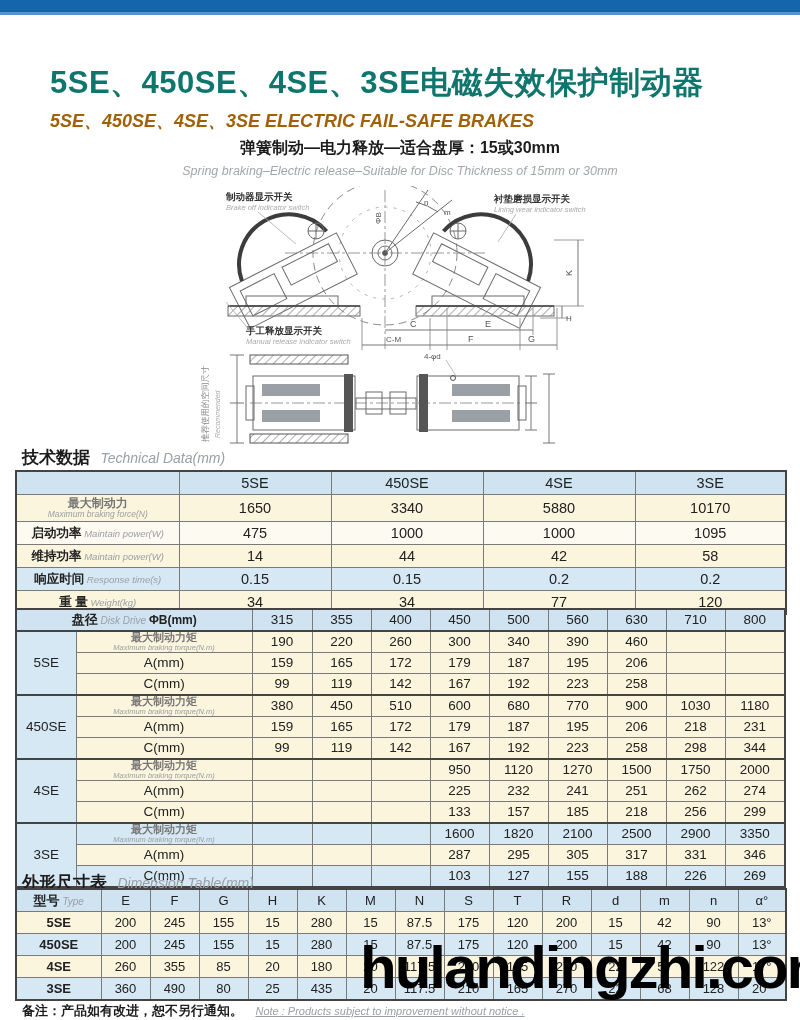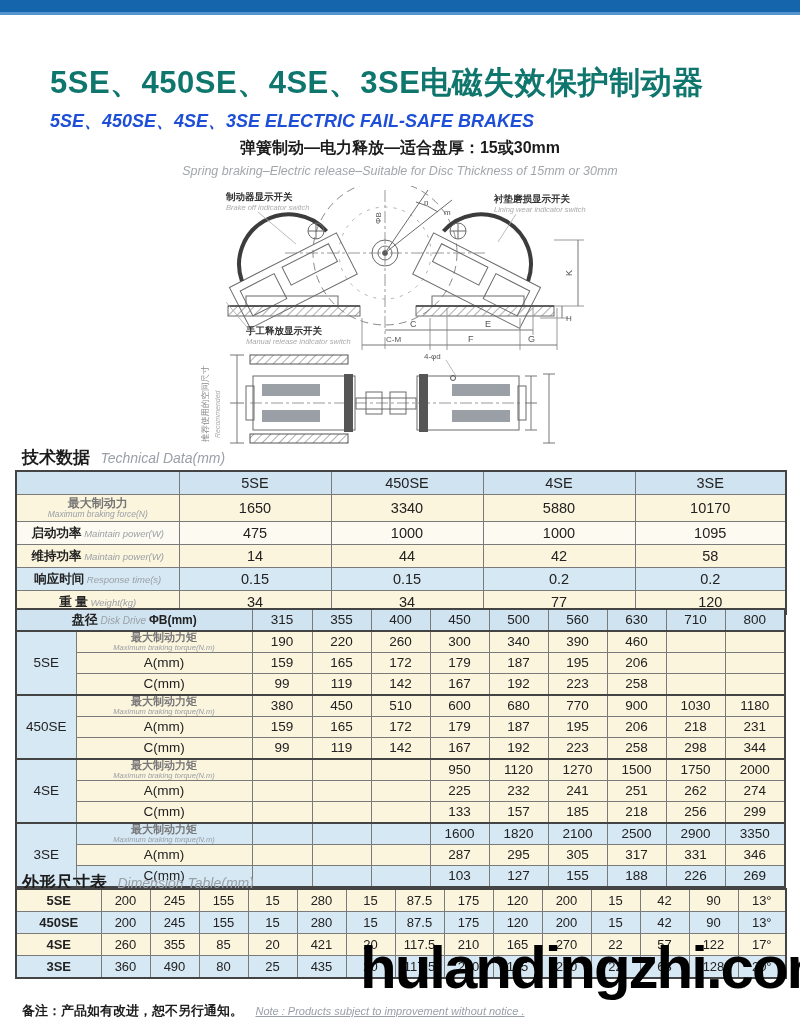--- a/index.html
+++ b/index.html
@@ -2,21 +2,21 @@
 <html><head>
 <meta charset="utf-8">
 <style>
   html,body{margin:0;padding:0;}
   body{width:800px;height:1020px;position:relative;overflow:hidden;background:#ffffff;
        font-family:"Liberation Sans", sans-serif;color:#222;}
   .topbar{position:absolute;left:0;top:0;width:800px;height:12px;background:#1565ad;
           border-bottom:3px solid #5596cf;}
   .title-block{position:absolute;left:50px;top:62px;}
   .title{font-size:31px;font-weight:bold;color:#0f766e;letter-spacing:0.5px;}
-  .subtitle{font-size:18px;font-style:italic;font-weight:bold;color:#1d4ed8;margin-top:5px;}
+  .subtitle{font-size:18px;font-style:italic;font-weight:bold;color:#a16207;margin-top:5px;}
   .tagline{position:absolute;left:0;top:138px;width:800px;text-align:center;}
   .tagline-zh{font-size:16px;font-weight:bold;color:#1c1c1c;}
   .tagline-en{font-size:12.5px;font-style:italic;color:#a2a7ac;margin-top:5px;}
   svg text{font-family:"Liberation Sans", sans-serif;}
   .sec-head{position:absolute;left:22px;}
   .sh-zh{font-size:17px;font-weight:bold;color:#1c1c1c;}
   .sh-en{font-size:14px;font-style:italic;color:#9aa0a6;margin-left:6px;}
   table{border-collapse:collapse;table-layout:fixed;position:absolute;left:15px;width:770px;
         border:2px solid #444;}
   td{border:1px solid #7a7a7a;text-align:center;vertical-align:middle;overflow:hidden;
@@ -462,20 +462,37 @@
         <col style="width:49px">
         <col style="width:49px">
         <col style="width:49px">
         <col style="width:49px">
         <col style="width:49px">
         <col style="width:49px">
         <col style="width:49px">
         <col style="width:48px">
       </colgroup>
     <tbody id="dim-tbody">
+        <tr class="hdr">
+          <td><span class="dh-zh">型号</span><span class="dh-en"> Type</span></td>
+          <td>E</td>
+          <td>F</td>
+          <td>G</td>
+          <td>H</td>
+          <td>K</td>
+          <td>M</td>
+          <td>N</td>
+          <td>S</td>
+          <td>T</td>
+          <td>R</td>
+          <td>d</td>
+          <td>m</td>
+          <td>n</td>
+          <td>α°</td>
+        </tr>
         <tr class="cream">
           <td class="dimmodel">5SE</td>
           <td>200</td>
           <td>245</td>
           <td>155</td>
           <td>15</td>
           <td>280</td>
           <td>15</td>
           <td>87.5</td>
           <td>175</td>
@@ -502,21 +519,21 @@
           <td>42</td>
           <td>90</td>
           <td>13°</td>
         </tr>
         <tr class="cream">
           <td class="dimmodel">4SE</td>
           <td>260</td>
           <td>355</td>
           <td>85</td>
           <td>20</td>
-          <td>421</td>
+          <td>180</td>
           <td>20</td>
           <td>117.5</td>
           <td>210</td>
           <td>165</td>
           <td>270</td>
           <td>22</td>
           <td>57</td>
           <td>122</td>
           <td>17°</td>
         </tr>

